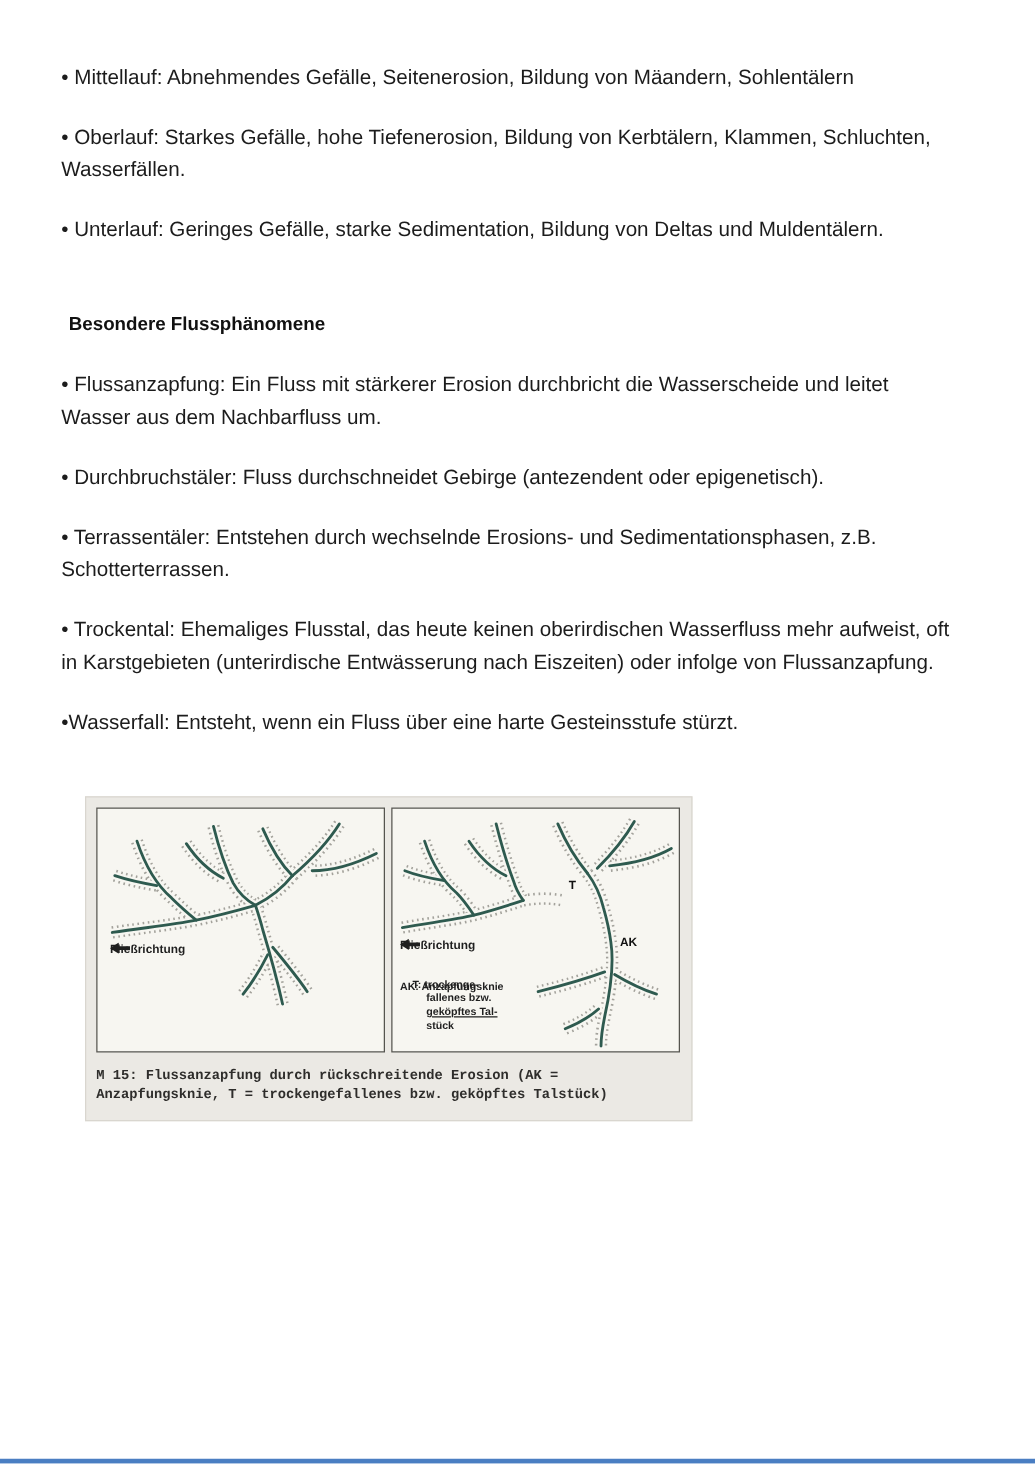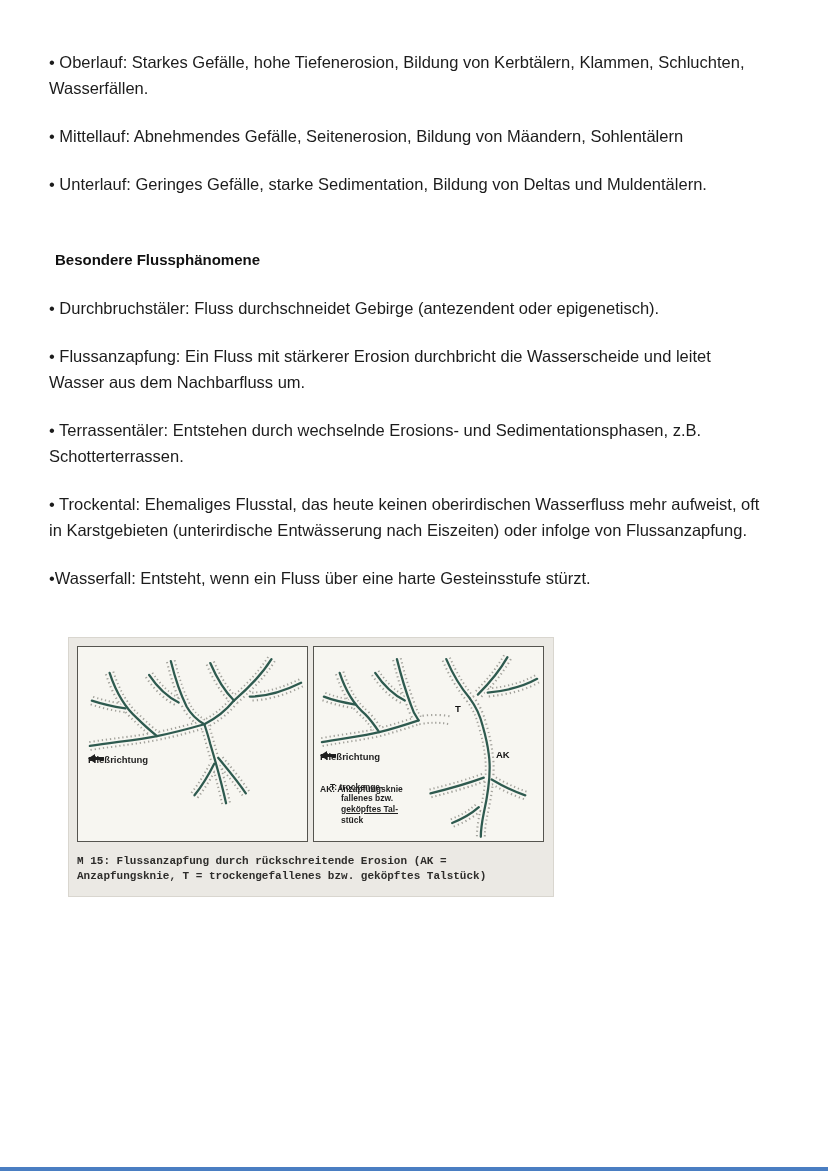--- a/index.html
+++ b/index.html
@@ -34,28 +34,28 @@
                color:#2e2d2b; max-width:468px;font-family:Liberation Mono, monospace; }
 
   .bottom-rule { position:absolute; left:0; right:0; bottom:0; height:4px; background:#4a7ec2; }
 </style>
 </head>
 <body>
 
 <div class="page">
   <div class="content">
 
+    <p class="bullet">• Mittellauf: Abnehmendes Gefälle, Seitenerosion, Bildung von Mäandern, Sohlentälern</p>
     <p class="bullet">• Oberlauf: Starkes Gefälle, hohe Tiefenerosion, Bildung von Kerbtälern, Klammen, Schluchten, Wasserfällen.</p>
-    <p class="bullet">• Mittellauf: Abnehmendes Gefälle, Seitenerosion, Bildung von Mäandern, Sohlentälern</p>
     <p class="bullet">• Unterlauf: Geringes Gefälle, starke Sedimentation, Bildung von Deltas und Muldentälern.</p>
 
     <h2 class="section-heading">Besondere Flussphänomene</h2>
 
+    <p class="bullet">• Flussanzapfung: Ein Fluss mit stärkerer Erosion durchbricht die Wasserscheide und leitet Wasser aus dem Nachbarfluss um.</p>
     <p class="bullet">• Durchbruchstäler: Fluss durchschneidet Gebirge (antezendent oder epigenetisch).</p>
-    <p class="bullet">• Flussanzapfung: Ein Fluss mit stärkerer Erosion durchbricht die Wasserscheide und leitet Wasser aus dem Nachbarfluss um.</p>
     <p class="bullet">• Terrassentäler: Entstehen durch wechselnde Erosions- und Sedimentationsphasen, z.B. Schotterterrassen.</p>
     <p class="bullet">• Trockental: Ehemaliges Flusstal, das heute keinen oberirdischen Wasserfluss mehr aufweist, oft in Karstgebieten (unterirdische Entwässerung nach Eiszeiten) oder infolge von Flussanzapfung.</p>
     <p class="bullet">•Wasserfall: Entsteht, wenn ein Fluss über eine harte Gesteinsstufe stürzt.</p>
 
     <figure class="scan">
       <div class="panels">
 
         <div class="panel">
           <svg width="229" height="194" viewBox="0 0 232 196">
             <defs>

